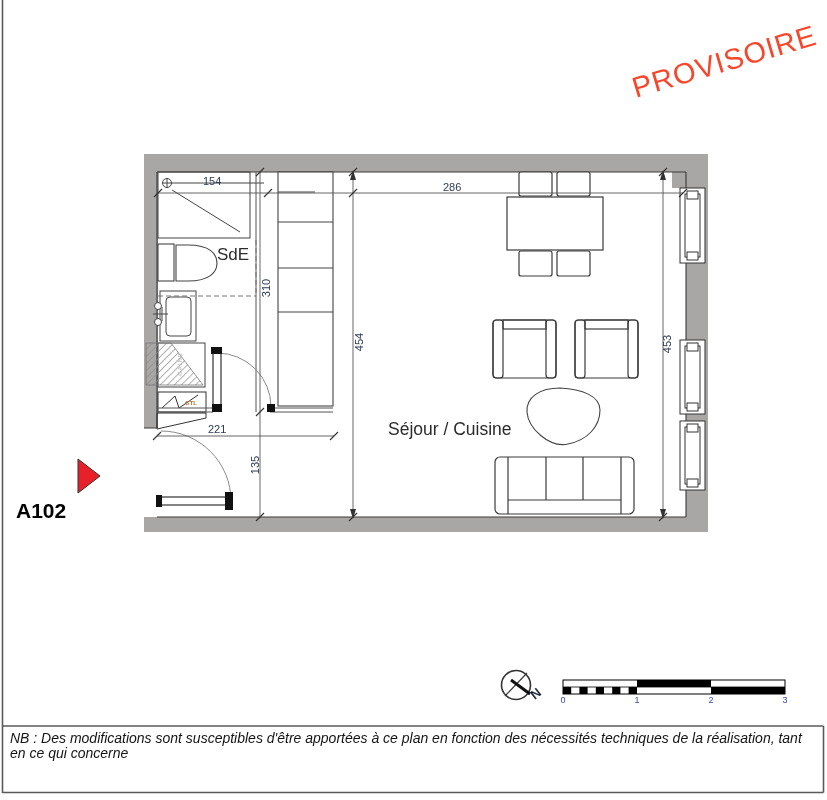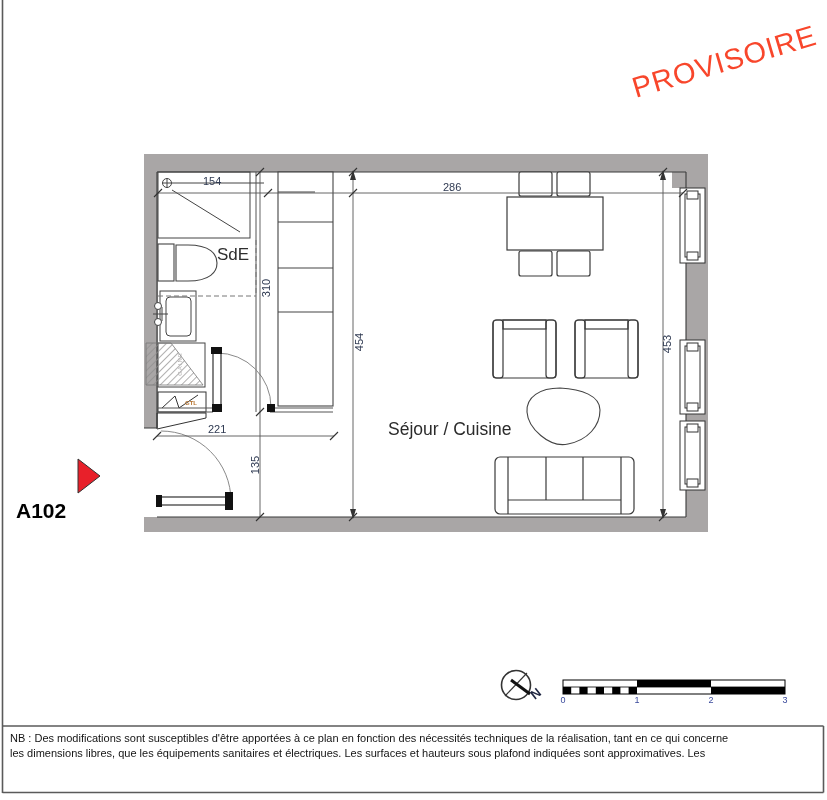--- a/index.html
+++ b/index.html
@@ -13,21 +13,21 @@
          color:#f8462b;transform:rotate(-16.5deg);transform-origin:center center;}
   #unit-label{position:absolute;left:16px;top:463px;font-size:21px;font-weight:bold;color:#000;margin-top:36px;}
   #room-sde{position:absolute;left:217px;top:245px;font-size:17px;color:#2e2e2e;text-align:right;}
   #room-sejour{position:absolute;left:388px;top:419px;font-size:17.5px;color:#2b2b2b;}
   #gaine-label{position:absolute;left:160px;top:360px;width:40px;height:8px;line-height:8px;
          font-size:6px;letter-spacing:1px;color:#b2b0b0;transform:rotate(-90deg);text-align:center;}
   #gtl-label{position:absolute;left:185px;top:400px;font-size:6px;color:#b5722d;font-weight:bold;}
   .scalenum{position:absolute;top:695px;font-size:9px;color:#3a4a9c;width:10px;text-align:center;}
   #north-n{position:absolute;left:531px;top:686px;font-size:13px;font-weight:bold;color:#1d2440;
          transform:rotate(-38deg);}
-  #note{position:absolute;left:10px;top:731px;width:800px;font-size:11px;
+  #note{position:absolute;left:10px;top:731px;width:800px;font-style:italic;font-size:14px;
         line-height:14.9px;color:#141414;}
 </style>
 </head>
 <body>
 
 <div id="page">
 
 <svg id="plan-svg" width="827" height="800" viewBox="0 0 827 800">
   <defs>
     <pattern id="hatch" width="5" height="5" patternTransform="rotate(45)" patternUnits="userSpaceOnUse">
@@ -225,16 +225,15 @@
 
   <div id="north-n">N</div>
 
   <div class="scalenum" style="left:558px;">0</div>
   <div class="scalenum" style="left:632px;">1</div>
   <div class="scalenum" style="left:706px;">2</div>
   <div class="scalenum" style="left:780px;">3</div>
 
   <div id="note">
     <div>NB : Des modifications sont susceptibles d'être apportées à ce plan en fonction des nécessités techniques de la réalisation,  tant en ce qui concerne</div>
-    <div>les dimensions libres, que les équipements sanitaires et électriques. Les surfaces et hauteurs sous plafond indiquées sont approximatives. Les</div>
   </div>
 
 </div>
 
 </body></html>

